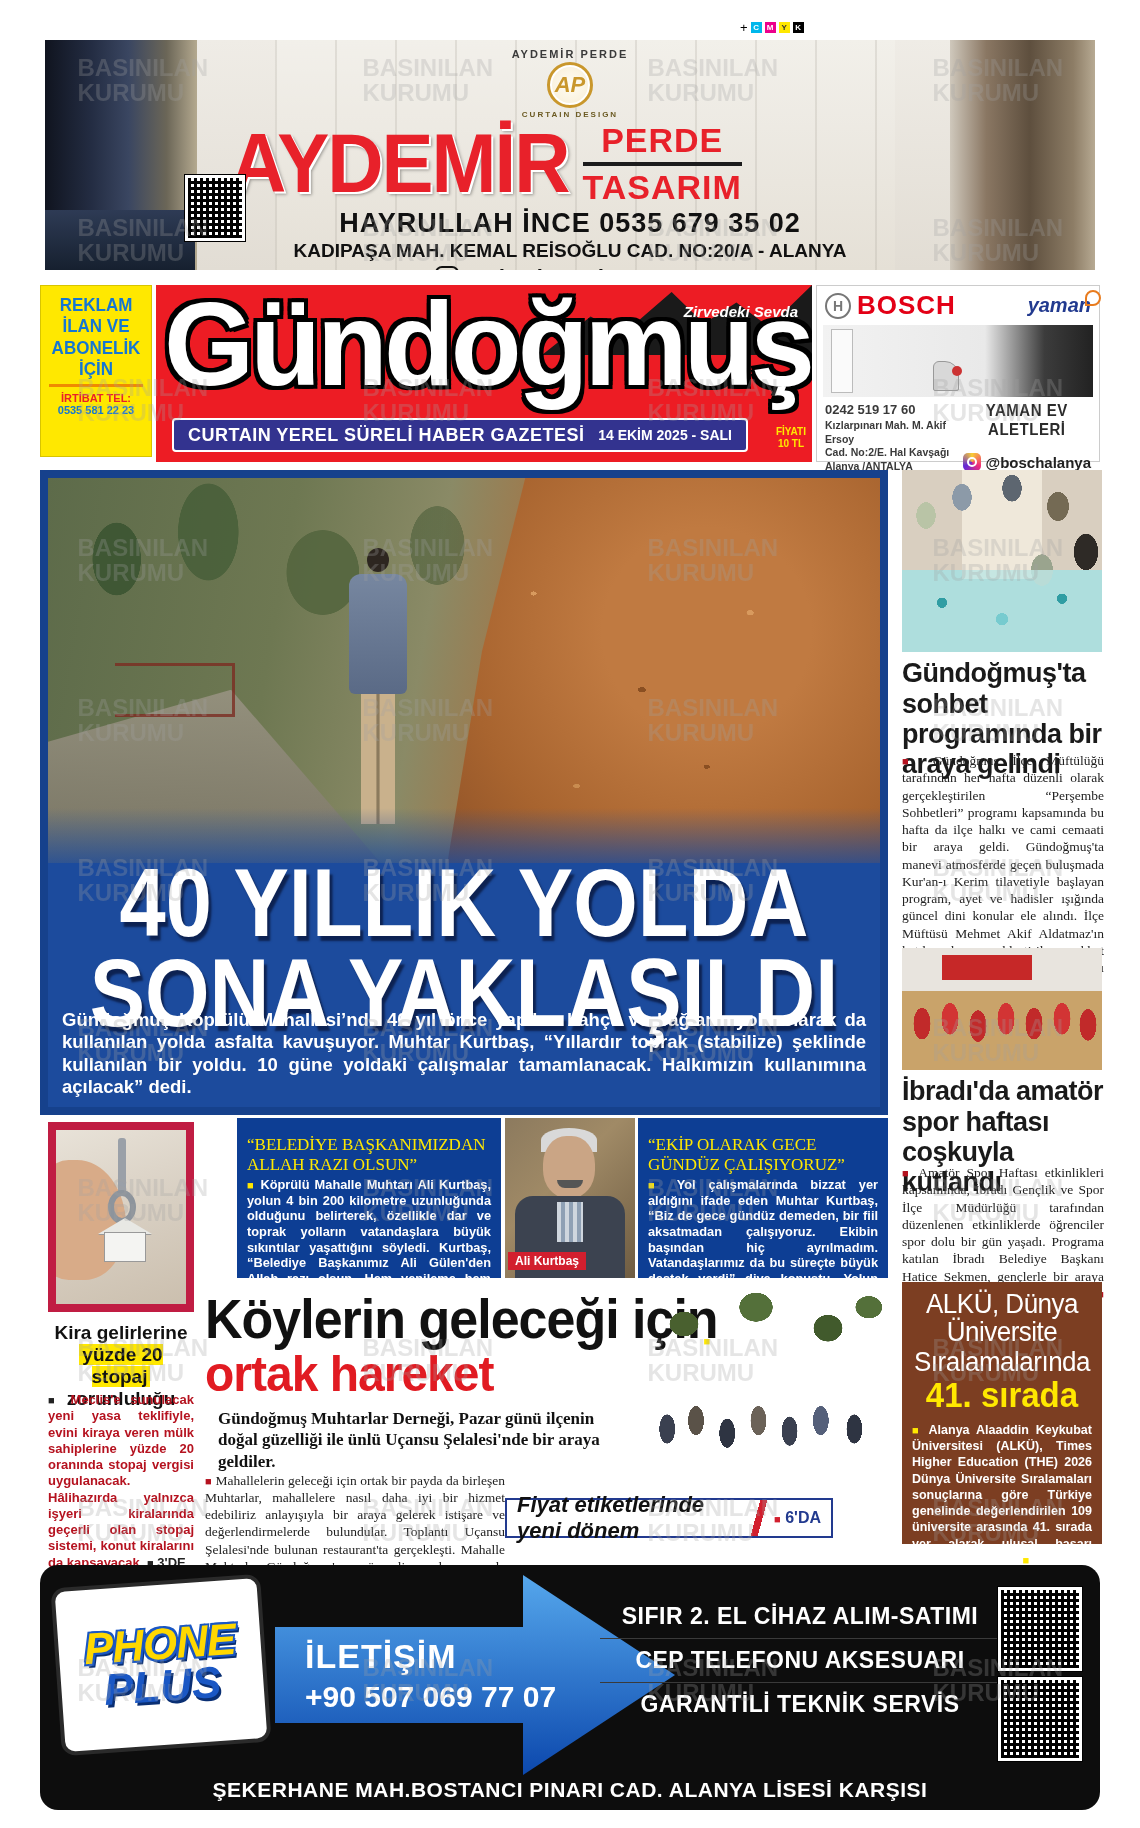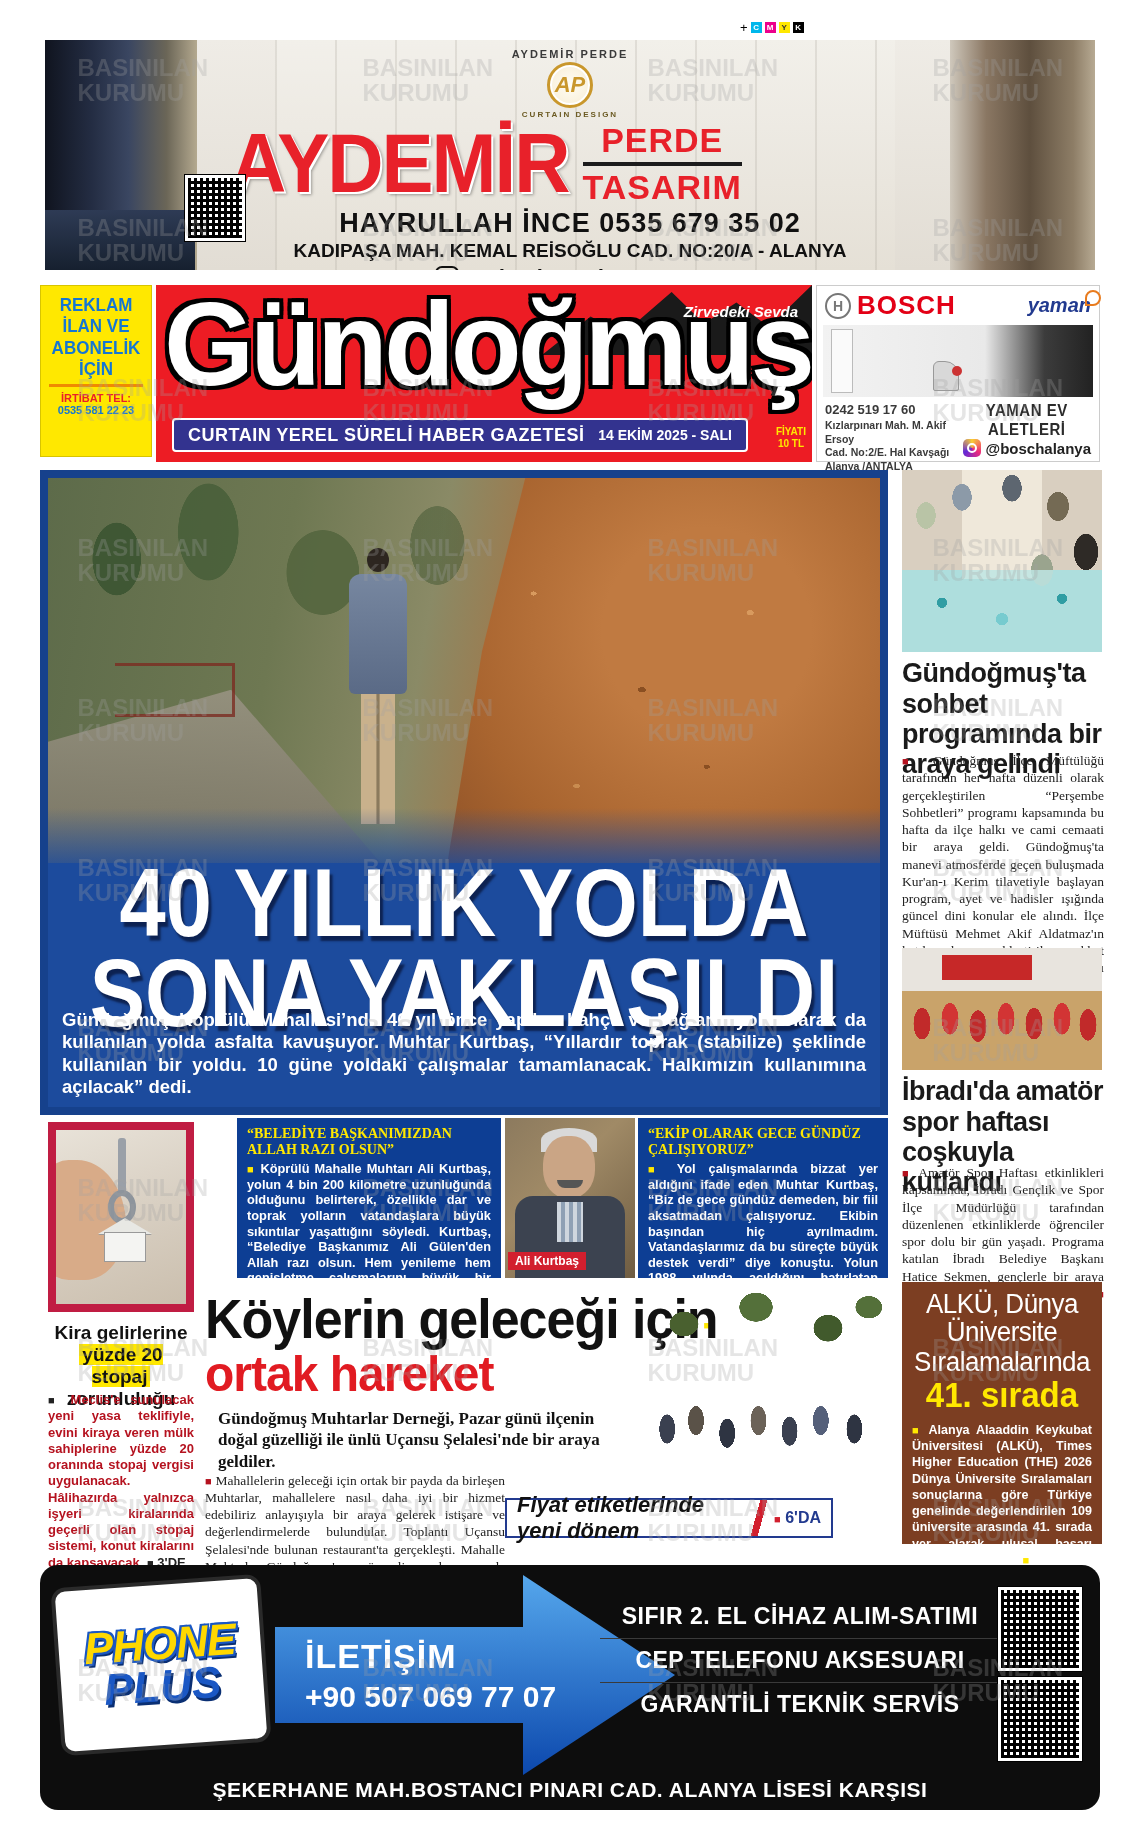--- a/index.html
+++ b/index.html
@@ -75,21 +75,21 @@
       linear-gradient(90deg,#f2f2f2 0%,#e9e9e9 60%,#3c3c3c 82%,#222 100%),
       repeating-linear-gradient(90deg,rgba(255,255,255,.4) 0 2px,transparent 2px 40px); position:relative; }
   .bosch-photo .fridge { position:absolute; left:8px; top:4px; width:22px; height:64px; background:#fafafa; border:1px solid #bbb; }
   .bosch-photo .mixer { position:absolute; left:110px; bottom:6px; width:26px; height:30px; background:#d8d8d8; border-radius:6px 14px 2px 2px; border:1px solid #999; }
   .bosch-photo .mixer::after { content:""; position:absolute; right:-4px; top:4px; width:10px; height:10px; background:#c33; border-radius:50%; }
   .bosch-info { display:flex; padding:5px 8px 0; gap:6px; }
   .bosch-info .l { width:150px; font-size:10.5px; font-weight:bold; color:#3a3a3a; line-height:1.3; }
   .bosch-info .l .ph { font-size:13px; }
   .bosch-info .r { flex:1; text-align:center; }
   .bosch-info .r .d { font-size:15px; color:#2b2b2b; font-weight:bold; letter-spacing:.5px; transform:scaleY(1.15); }
-  .bosch-insta { display:flex; gap:5px; justify-content:center; align-items:center; font-weight:bold; font-size:15px; color:#222; margin-top:3px; }
+  .bosch-insta { display:flex; gap:5px; justify-content:center; align-items:center; font-weight:bold; font-size:15px; color:#222; margin-top:17px; }
   .ig-grad { width:18px; height:18px; border-radius:5px; background:conic-gradient(#f9ce34,#ee2a7b,#6228d7,#f9ce34); position:relative; }
   .ig-grad::after { content:""; position:absolute; inset:4px; border:2px solid #fff; border-radius:50%; }
 
   
   .main-story { left:40px; top:470px; width:848px; height:645px; background:#1c4b9d; border:8px solid #16418c; }
   .ms-photo { position:absolute; left:0; top:0; width:100%; height:385px; overflow:hidden;
       background:linear-gradient(100deg,#5d6b4a 0%,#6e7852 28%,#8a8a66 45%,#a9713f 60%,#b06f3c 78%,#8c5a33 100%); }
   .ms-photo .trees { position:absolute; left:0; top:0; width:55%; height:70%;
       background:radial-gradient(40px 60px at 15% 30%,#3c5532 60%,transparent 61%),
                  radial-gradient(50px 80px at 35% 20%,#49603a 60%,transparent 61%),
@@ -149,21 +149,21 @@
                  radial-gradient(14px 26px at 93% 63%,#c12a2a 60%,transparent 61%); }
   .alku-box { left:902px; top:1282px; width:200px; height:262px; background:#7c3e22; color:#fff; padding:10px 10px; position:absolute; }
   .alku-h { text-align:center; font-size:26px; line-height:1.05; letter-spacing:-.5px; transform:scaleY(1.05); }
   .alku-41 { text-align:center; color:#ffe800; font-weight:bold; font-size:33px; margin-top:2px; transform:scaleY(1.05); }
   .alku-body { margin-top:8px; font-size:12.5px; font-weight:bold; line-height:1.3; text-align:justify; }
   .alku-body .bullet { color:#ffe800; }
   .alku-body .pageref { color:#fff; }
 
   
   .qbox { position:absolute; top:1118px; height:160px; background:#0d3e94; padding:8px 10px; }
-  .qbox .t { color:#ffe800; font-weight:bold; font-size:14px; line-height:1.15; font-family:"Liberation Serif",serif; }
+  .qbox .t { color:#ffe800; font-weight:normal; font-size:17px; line-height:1.15; font-family:"Liberation Serif",serif;margin-top:9px; }
   .qbox .b { color:#fff; font-weight:bold; font-size:12.8px; line-height:1.22; text-align:justify; margin-top:3px; }
   .qbox .b .bullet { color:#ffe800; }
   .qbox .b .pageref{ color:#fff; font-size:12px; }
   .kphoto { left:505px; top:1118px; width:130px; height:160px; position:absolute; overflow:hidden;
       background:linear-gradient(135deg,#8c7a5e 0%,#a08a66 40%,#6e5c42 100%); }
   .kphoto .face { position:absolute; left:38px; top:18px; width:52px; height:62px; background:#caa585; border-radius:45%; }
   .kphoto .hair { position:absolute; left:36px; top:10px; width:56px; height:24px; background:#d9d9d9; border-radius:50% 50% 0 0; }
   .kphoto .mus { position:absolute; left:52px; top:62px; width:26px; height:8px; background:#555; border-radius:0 0 8px 8px; }
   .kphoto .jacket { position:absolute; left:10px; top:78px; width:110px; height:82px; background:#3c4350; border-radius:18px 18px 0 0; }
   .kphoto .shirt { position:absolute; left:52px; top:84px; width:26px; height:40px; background:repeating-linear-gradient(90deg,#cfd6de 0 4px,#8fa0b4 4px 8px); }

